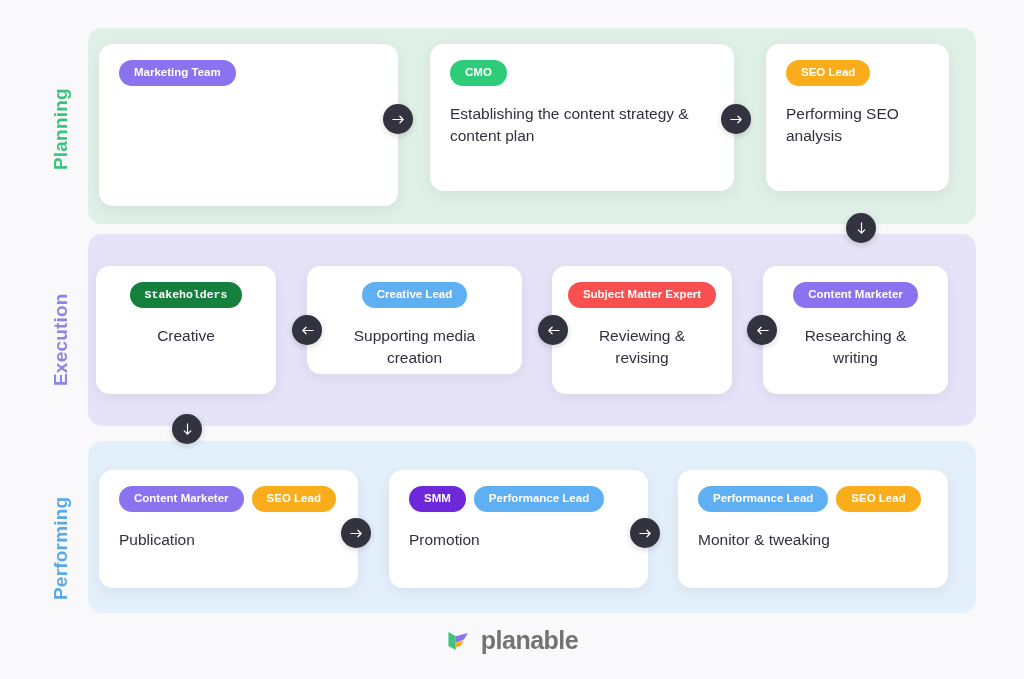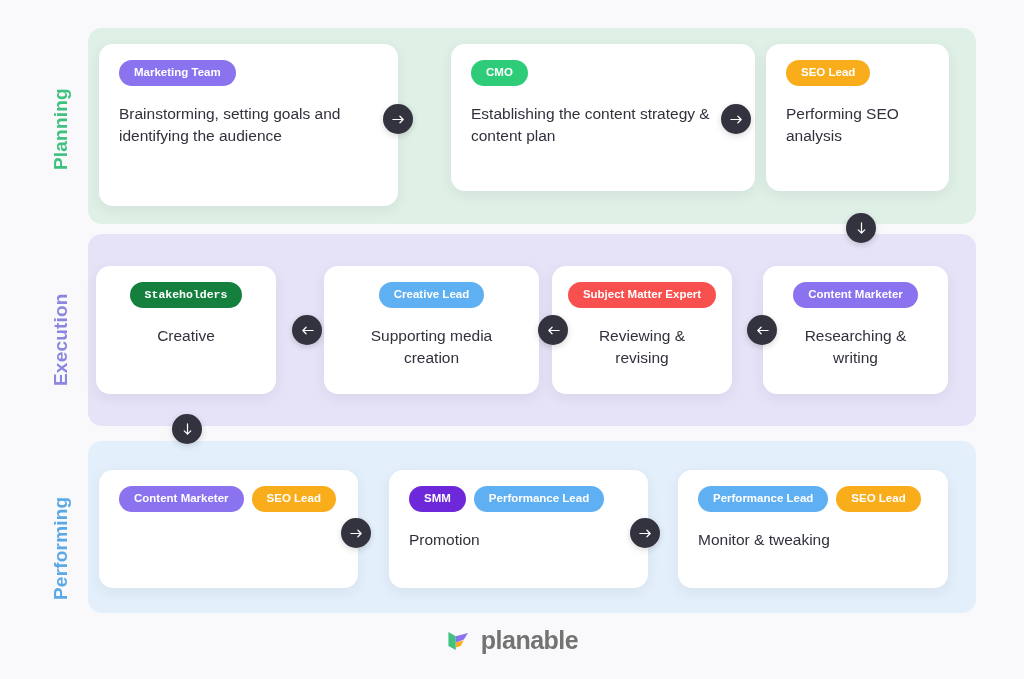--- a/index.html
+++ b/index.html
@@ -100,24 +100,23 @@
   <div class="band band-performing"></div>
 
   <div class="stage-label stage-planning">Planning</div>
   <div class="stage-label stage-execution">Execution</div>
   <div class="stage-label stage-performing">Performing</div>
 
   <div class="card row-planning" style="left:99px; top:44px; width:299px; height:162px;">
     <div class="badges">
       <span class="badge" style="background:#8b72ef;">Marketing Team</span>
     </div>
-    <div class="card-text">Brainstorming, setting goals and identifying the audience</div>
-  </div>
-
-  <div class="card row-planning" style="left:451px; top:44px; width:304px; height:147px;">
+  </div>
+
+  <div class="card row-planning" style="left:430px; top:44px; width:304px; height:147px;">
     <div class="badges">
       <span class="badge" style="background:#2ecc78;">CMO</span>
     </div>
     <div class="card-text">Establishing the content strategy &amp; content plan</div>
   </div>
 
   <div class="card row-planning" style="left:766px; top:44px; width:183px; height:147px;">
     <div class="badges">
       <span class="badge" style="background:#f9ad1b;">SEO Lead</span>
     </div>
@@ -141,21 +140,21 @@
     </svg>
   </div>
 
   <div class="card row-exec" style="left:96px; top:266px; width:180px; height:128px;">
     <div class="badges">
       <span class="badge" style="background:#15803d;font-family:Liberation Mono, monospace;">Stakeholders</span>
     </div>
     <div class="card-text">Creative</div>
   </div>
 
-  <div class="card row-exec" style="left:324px; top:266px; width:215px; height:128px;">
+  <div class="card row-exec" style="left:307px; top:266px; width:215px; height:108px;">
     <div class="badges">
       <span class="badge" style="background:#5fb0f2;">Creative Lead</span>
     </div>
     <div class="card-text">Supporting media creation</div>
   </div>
 
   <div class="card row-exec" style="left:552px; top:266px; width:180px; height:128px;">
     <div class="badges">
       <span class="badge" style="background:#f8504f;">Subject Matter Expert</span>
     </div>
@@ -189,20 +188,21 @@
     <svg width="15" height="15" viewBox="0 0 16 16" aria-hidden="true">
       <path d="M8 2v11M4.5 9.5L8 13l3.5-3.5" fill="none" stroke="#ffffff" stroke-width="1.3" stroke-linecap="round" stroke-linejoin="round"></path>
     </svg>
   </div>
 
   <div class="card row-perf" style="left:99px; top:470px; width:259px; height:118px;">
     <div class="badges">
       <span class="badge" style="background:#8b72ef;">Content Marketer</span>
       <span class="badge" style="background:#f9ad1b;">SEO Lead</span>
     </div>
+    <div class="card-text">Publication</div>
   </div>
 
   <div class="card row-perf" style="left:389px; top:470px; width:259px; height:118px;">
     <div class="badges">
       <span class="badge" style="background:#6d28d9;">SMM</span>
       <span class="badge" style="background:#5fb0f2;">Performance Lead</span>
     </div>
     <div class="card-text">Promotion</div>
   </div>
 

